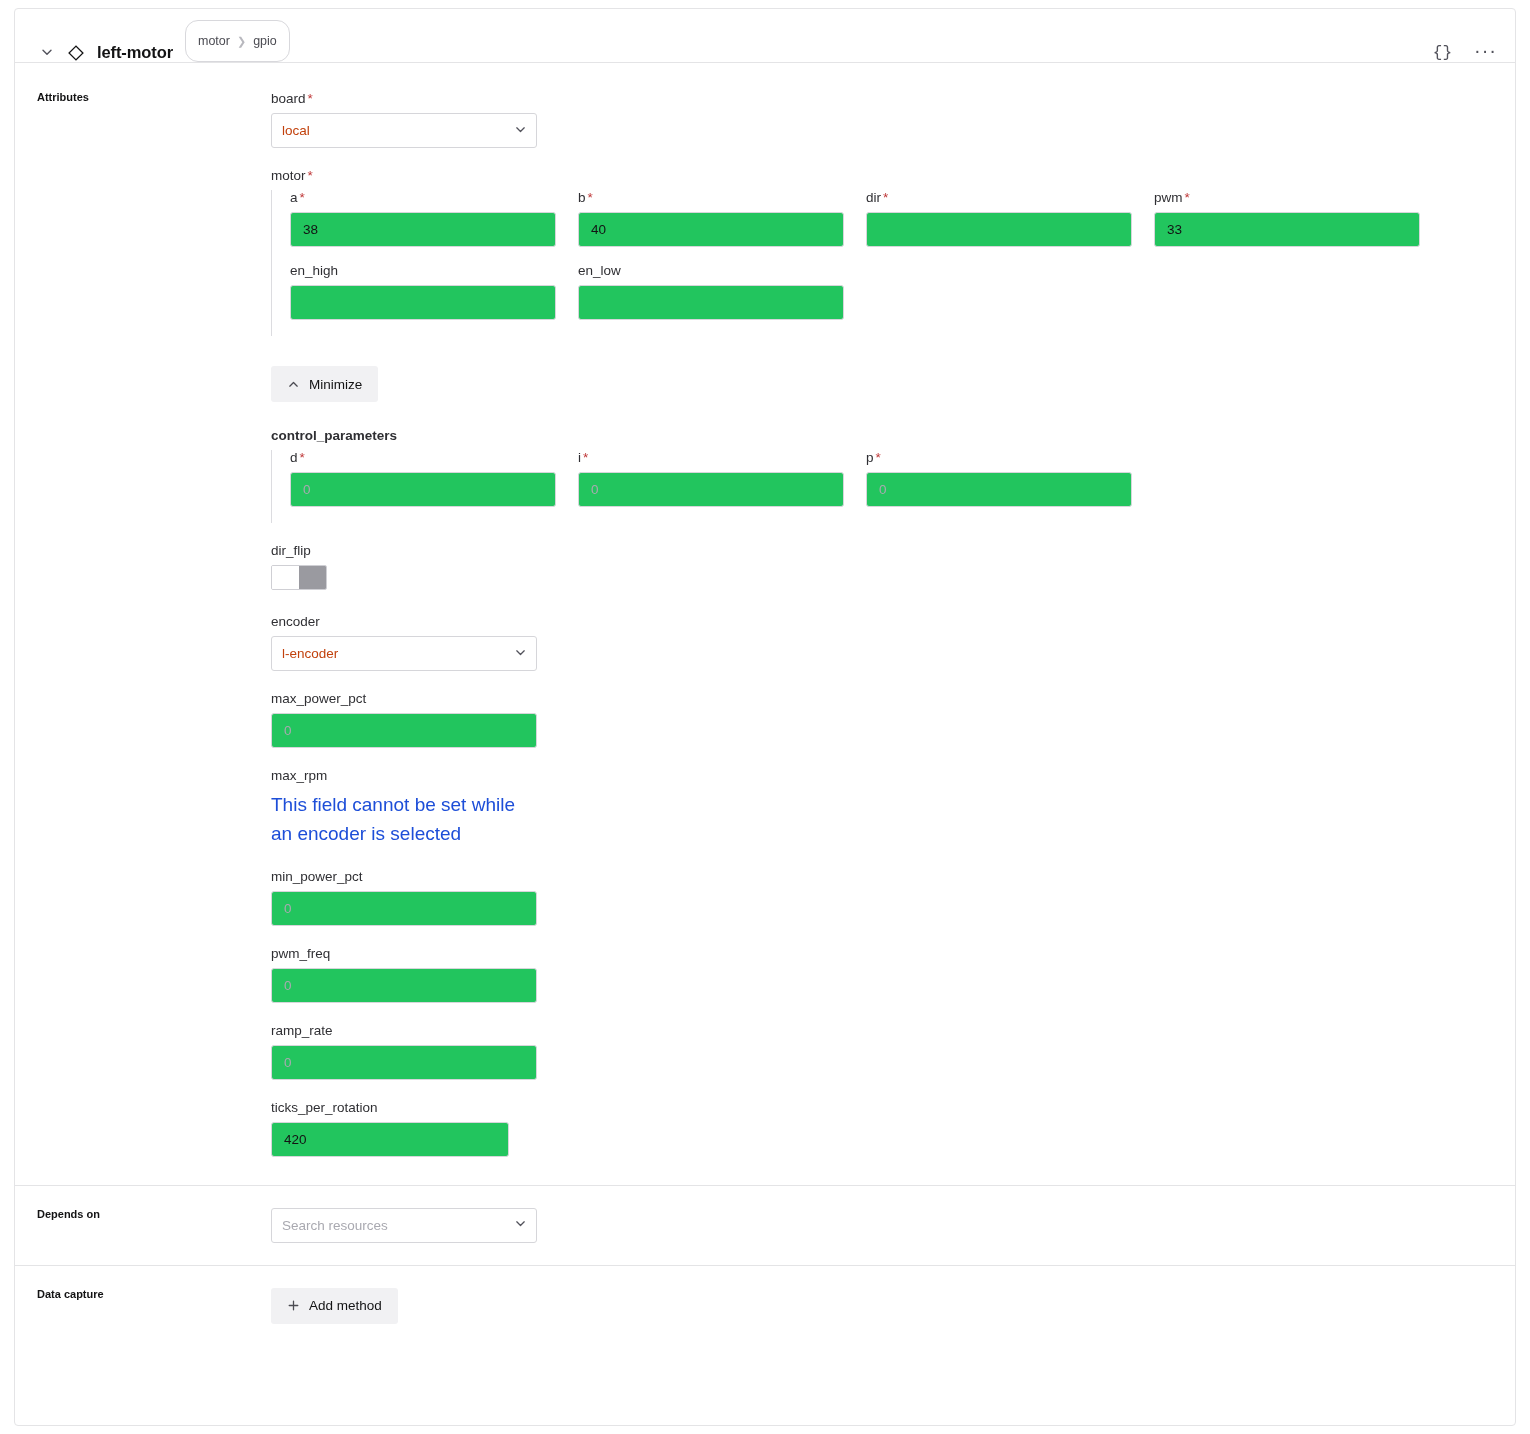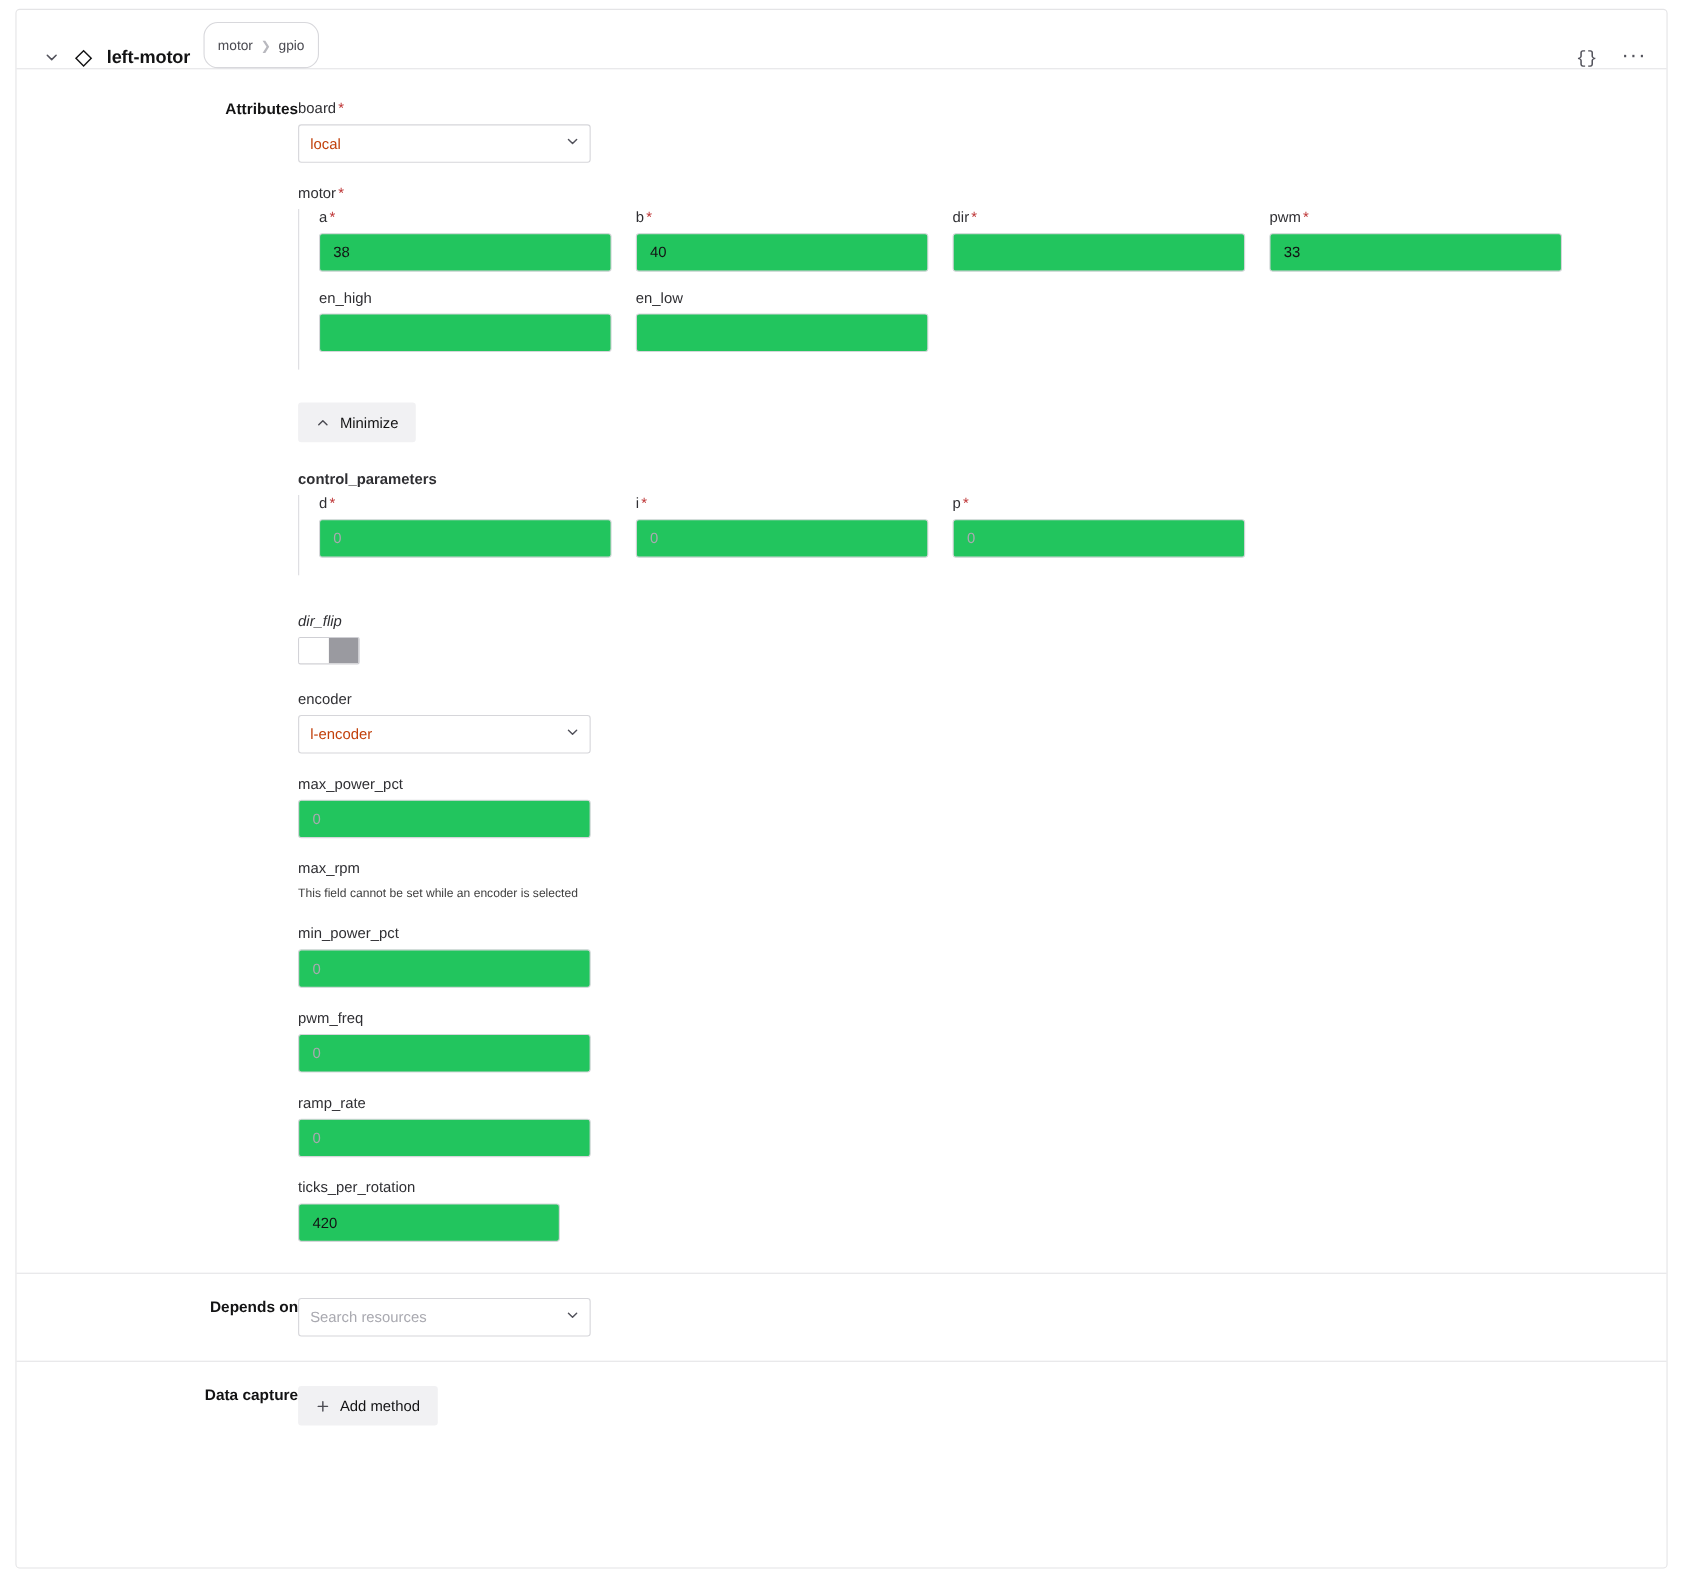--- a/index.html
+++ b/index.html
@@ -82,25 +82,24 @@
   
   .section {
     display: flex;
     border-bottom: 1px solid #e4e4e6;
     padding: 28px 0 28px 0;
   }
   .section:last-child { border-bottom: none; }
   .section-label {
     width: 256px;
     padding-left: 22px;
-    font-size: 14px;
+    font-size: 11px;
     font-weight: bold;
     color: #131314;
     flex: 0 0 256px;
-    text-align: right;
   }
   .section-body { flex: 1; padding-right: 30px; }
 
   
   .flabel {
     font-size: 13.5px;
     color: #2f2f33;
     margin-bottom: 7px;
     display: block;
   }
@@ -184,22 +183,22 @@
     border: 1px solid #cfcfd4;
     border-radius: 2px;
     display: flex;
     overflow: hidden;
     cursor: pointer;
   }
   .toggle .knob { width: 50%; background: #ffffff; }
   .toggle .track { width: 50%; background: #9a9aa0; }
 
   .helper {
-    font-size: 11px;
-    color: #404040;
+    font-size: 19px;
+    color: #1d4ed8;
     line-height: 1.55;
     max-width: 270px;
   }
   .blk { margin-bottom: 20px; }
 </style>
 </head>
 <body>
 
 <div class="page">
   <div class="card">
@@ -316,21 +315,21 @@
               <div class="field">
                 <label class="flabel">
                   <span>p</span><span class="req">*</span>
                 </label>
                 <input class="inp" placeholder="0" style="">
               </div>
             </div>
           </div>
         </div>
 
-        <div class="blk" style="margin-top:34px;font-style:italic;">
+        <div class="blk" style="margin-top:20px;">
           <label class="flabel">dir_flip</label>
           <div class="toggle">
             <div class="knob"></div>
             <div class="track"></div>
           </div>
         </div>
 
         <div class="blk" style="margin-top:24px;">
           <label class="flabel">encoder</label>
           <div class="select-wrap">

